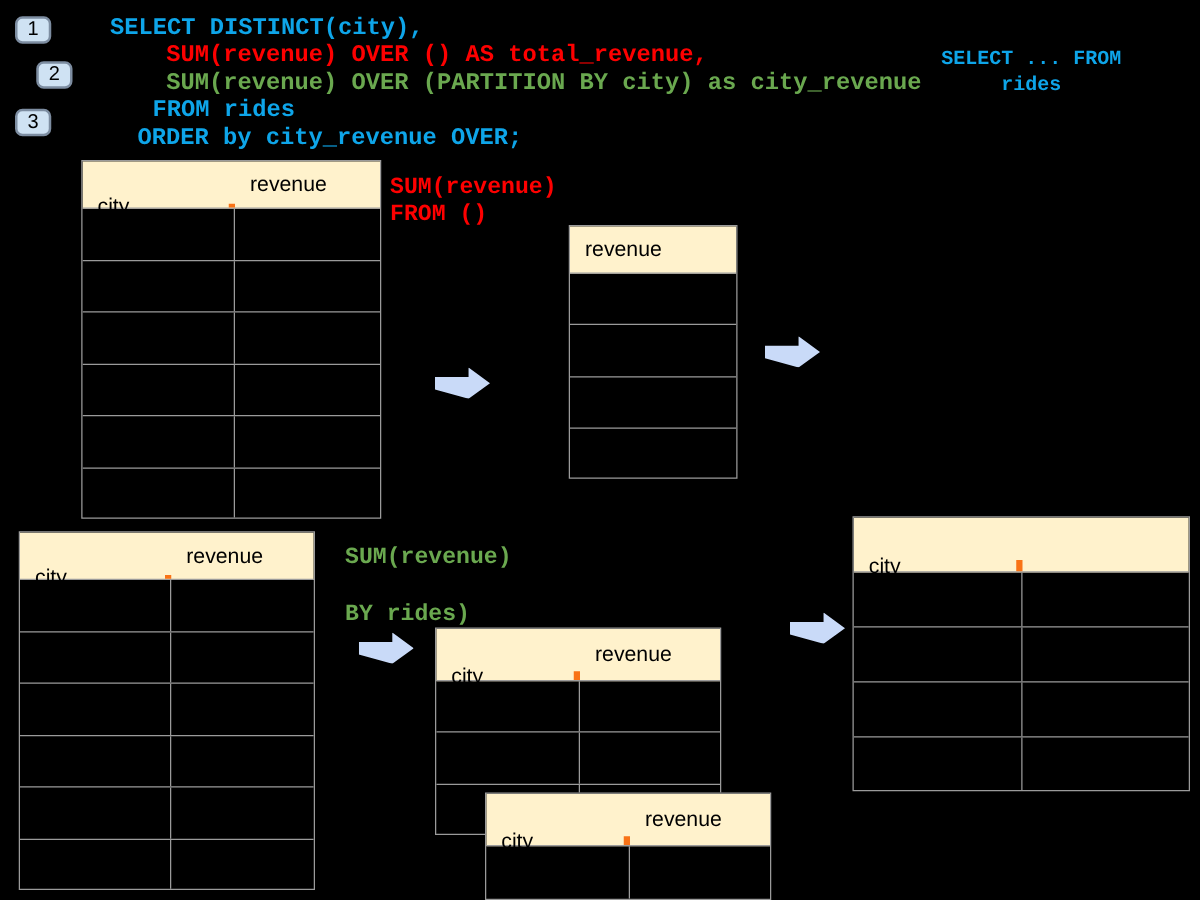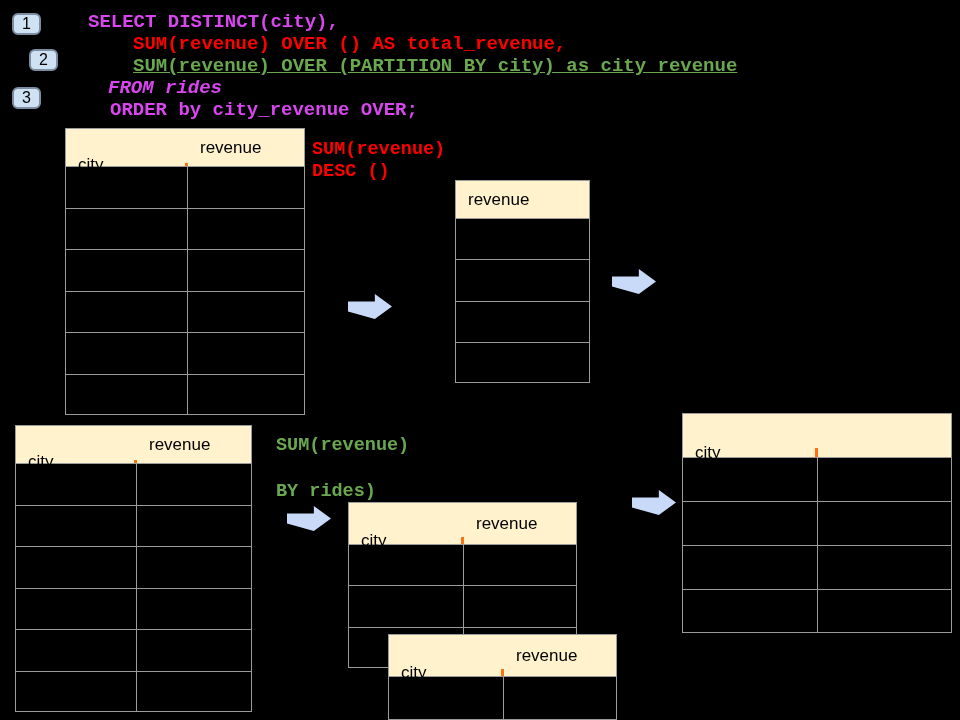--- a/index.html
+++ b/index.html
@@ -14,21 +14,21 @@
   .code {
     position: absolute;
     font-family: "Liberation Mono", monospace;
     font-weight: bold;
     white-space: pre;
     line-height: 22px;
   }
   .code-main   { font-size: 19px; }
   .code-label  { font-size: 18.5px; }
   .code-side   { font-size: 16px; line-height: 21px; }
-  .purple { color: #d946ef; text-align: center; }
+  .purple { color: #0ea5e9; text-align: center; }
   .red    { color: #fe0000; }
   .green  { color: #6aa84f; }
   
   .badge {
     position: absolute;
     width: 29px; height: 22px;
     background: #cfe2f3;
     border: 2px solid #7d8da1;
     border-radius: 6px;
     box-sizing: border-box;
@@ -50,21 +50,21 @@
     border-bottom: 1px solid #9b9b9b;
     box-sizing: border-box;
   }
   .th {
     box-sizing: border-box;
     display: flex; align-items: center;
     padding-left: 12px;
     color: #000;
     font-size: 17px;
   }
-  .th.div { border-right: 3px solid #f97316; margin-top: 34px; }
+  .th.div { border-right: 5px solid #f97316; margin-top: 34px; }
   .trow {
     box-sizing: border-box;
     border-bottom: 1px solid #9b9b9b;
     display: flex;
   }
   .cell1 {
     box-sizing: border-box;
     height: 100%;
     border-right: 1px solid #9b9b9b;
   }
@@ -86,24 +86,25 @@
     </div>
   <div class="badge" style="left:29px; top:49px;">
       <span>2</span>
     </div>
   <div class="badge" style="left:12px; top:87px;">
       <span>3</span>
     </div>
 
   <div class="code code-main purple" style="left:88px;  top:11px;">SELECT DISTINCT(city),</div>
   <div class="code code-main red" style="left:133px; top:33px;">SUM(revenue) OVER () AS total_revenue,</div>
-  <div class="code code-main green" style="left:133px; top:55px;text-decoration:underline;">SUM(revenue) OVER (PARTITION BY city) as city_revenue</div>
-  <div class="code code-main purple" style="left:108px; top:77px;font-style:italic;">FROM rides</div>
+  <div class="code code-main green" style="left:133px; top:55px;">SUM(revenue) OVER (PARTITION BY city) as city_revenue</div>
+  <div class="code code-main purple" style="left:122px; top:77px;">FROM rides</div>
   <div class="code code-main purple" style="left:110px; top:99px;">ORDER by city_revenue OVER;</div>
 
+  <div class="code code-side purple" style="left:753px; top:37px;"><span>SELECT ... FROM</span><br><span>rides</span></div>
 
   <div class="tbl" style="left:65px; top:128px; width:240px; height:287px;">
     <div class="thead" style="height:38px;">
       <div class="th div" style="width:122px;">city</div>
       <div class="th" style="flex:1;">revenue</div>
     </div>
     <div>
       <div class="trow" style="height:41.5px;">
         <div class="cell1" style="width:122px;"></div>
       </div>
@@ -118,21 +119,21 @@
       </div>
         <div class="trow" style="height:41.5px;">
         <div class="cell1" style="width:122px;"></div>
       </div>
         <div class="trow" style="height:41.5px;">
         <div class="cell1" style="width:122px;"></div>
       </div>
       </div>
   </div>
 
-  <div class="code code-label red" style="left:312px; top:139px;"><span>SUM(revenue)</span><br><span>DESC ()</span></div>
+  <div class="code code-label red" style="left:312px; top:139px;"><span>SUM(revenue)</span><br><span>FROM ()</span></div>
 
   <div class="arrow" style="left:348px; top:294px;"></div>
 
   <div class="tbl" style="left:455px; top:180px; width:135px; height:203px;">
     <div class="thead" style="height:38px;">
       <div class="th" style="flex:1;">revenue</div>
     </div>
     <div>
       <div class="trow" style="height:41.3px;"></div>
     <div class="trow" style="height:41.3px;"></div>

